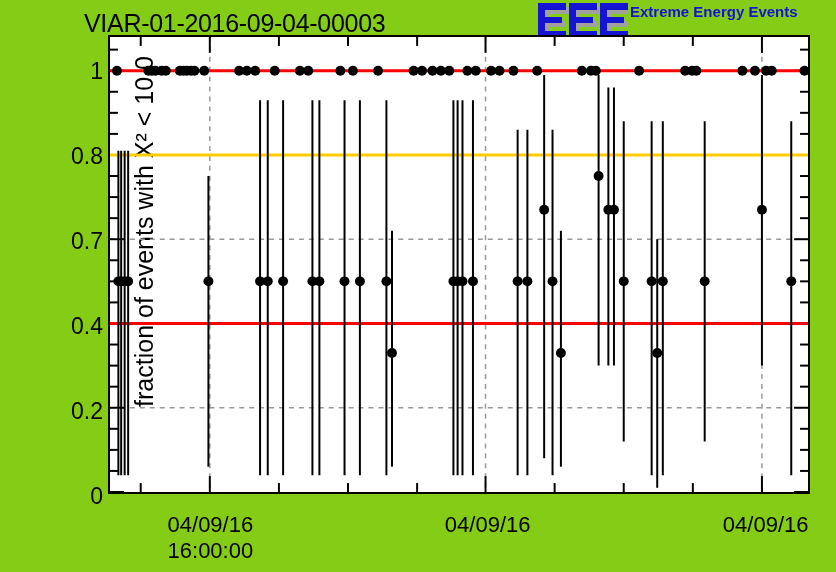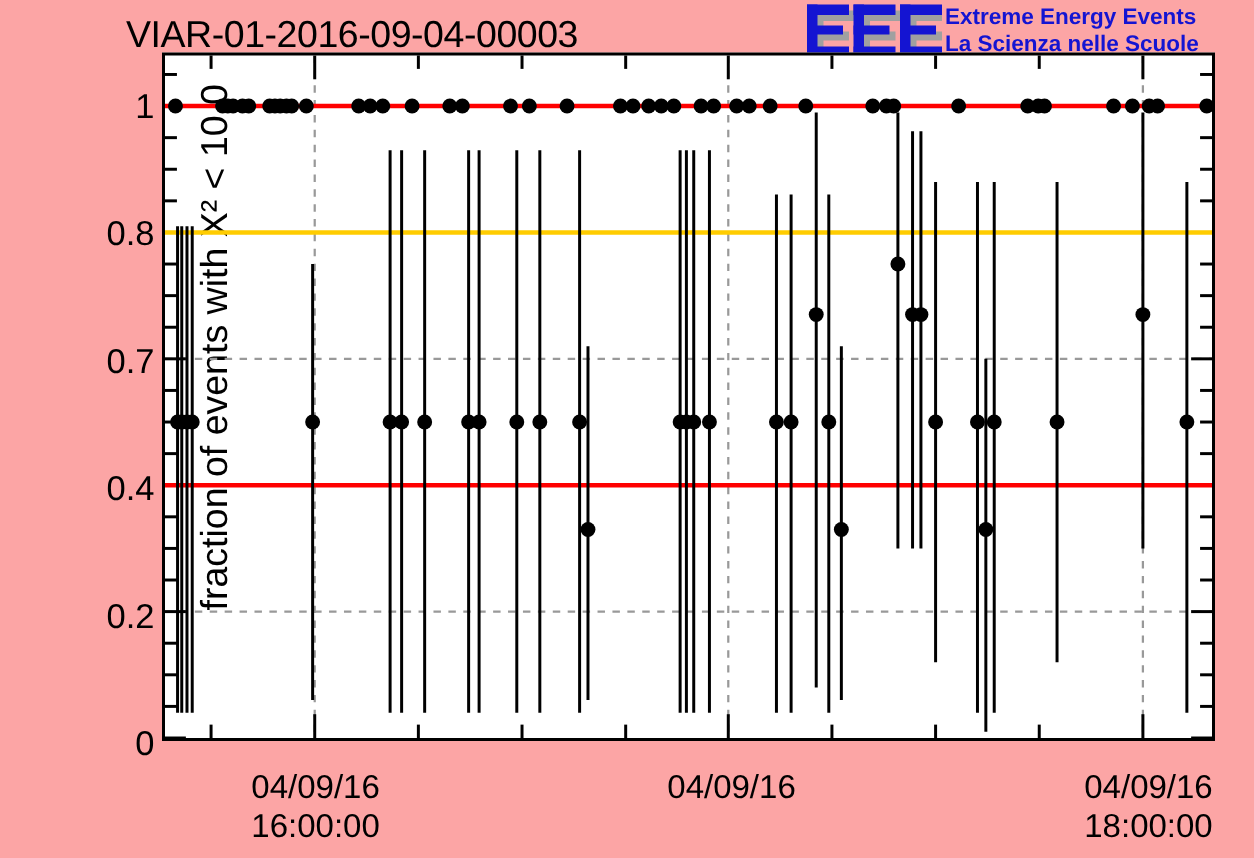--- a/index.html
+++ b/index.html
@@ -12,21 +12,21 @@
     height: 572px;
     font-family: "Liberation Sans", sans-serif;
     overflow: hidden;
     position: relative;
   }
   #root {
     position: absolute;
     left: 0; top: 0;
     width: 836px;
     height: 572px;
-    background: #fca5a5;
+    background: #84cc16;
   }
   .plot-title {
     position: absolute;
     left: 84px;
     top: 9px;
     font-size: 25px;
     color: #000000;
     white-space: nowrap;
     letter-spacing: -0.3px;
   }
@@ -140,21 +140,20 @@
           <rect x="31" y="29" width="28" height="7" fill="#1414d2"></rect>
           <rect x="31" y="1" width="7" height="35" fill="#1414d2"></rect>
           <rect x="62" y="1" width="28" height="7" fill="#1414d2"></rect>
           <rect x="62" y="15" width="24" height="6" fill="#1414d2"></rect>
           <rect x="62" y="29" width="28" height="7" fill="#1414d2"></rect>
           <rect x="62" y="1" width="7" height="35" fill="#1414d2"></rect>
         </g>
     </svg>
     <div class="logo-text">
       <span class="l1">Extreme Energy Events</span>
-      <span class="l2">La Scienza nelle Scuole</span>
     </div>
   </div>
 
   <div id="frame">
     <div class="ylabel">fraction of events with X² &lt; 10.0</div>
     <div id="ytick-labels">
         <div class="ytick-label" style="top: 459px;">0</div>
         <div class="ytick-label" style="top: 374px;">0.2</div>
         <div class="ytick-label" style="top: 289px;">0.4</div>
         <div class="ytick-label" style="top: 204px;">0.7</div>
@@ -164,21 +163,20 @@
     <div id="xtick-labels">
         <div class="xtick-label" style="left: 100.386px;">
           <span>04/09/16</span>
           <span>16:00:00</span>
         </div>
         <div class="xtick-label" style="left: 377.676px;">
           <span>04/09/16</span>
         </div>
         <div class="xtick-label" style="left: 655.668px;">
           <span>04/09/16</span>
-          <span>18:00:00</span>
         </div>
       </div>
     <svg class="overlay" id="plot-svg" viewBox="0 0 702 459" preserveAspectRatio="none">
       <g id="g-grid">
           <line x1="100.386" y1="0" x2="100.386" y2="459" stroke="#999" stroke-width="1.5" stroke-dasharray="5,5"></line>
           <line x1="377.67600000000004" y1="0" x2="377.67600000000004" y2="459" stroke="#999" stroke-width="1.5" stroke-dasharray="5,5"></line>
           <line x1="655.668" y1="0" x2="655.668" y2="459" stroke="#999" stroke-width="1.5" stroke-dasharray="5,5"></line>
           <line x1="0" y1="374" x2="702" y2="374" stroke="#999" stroke-width="1.5" stroke-dasharray="5,5"></line>
           <line x1="0" y1="204.00000000000003" x2="702" y2="204.00000000000003" stroke="#999" stroke-width="1.5" stroke-dasharray="5,5"></line>
         </g>

